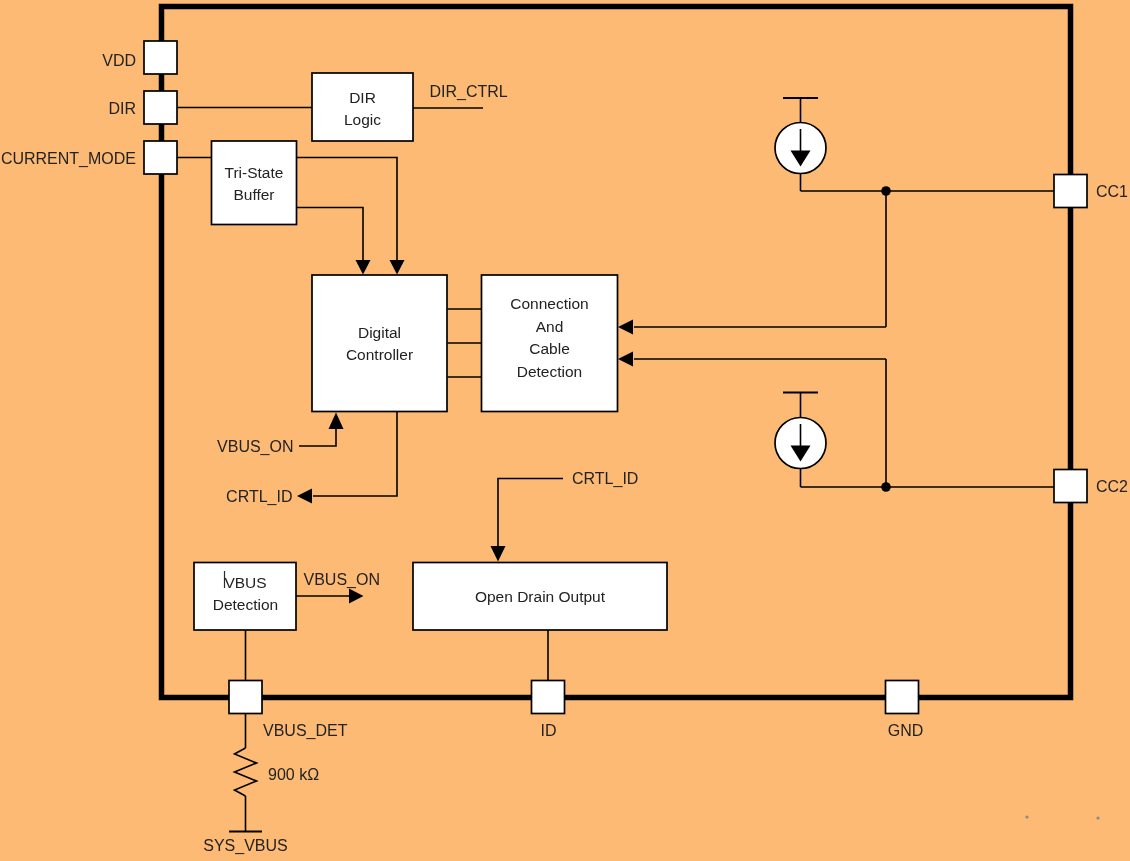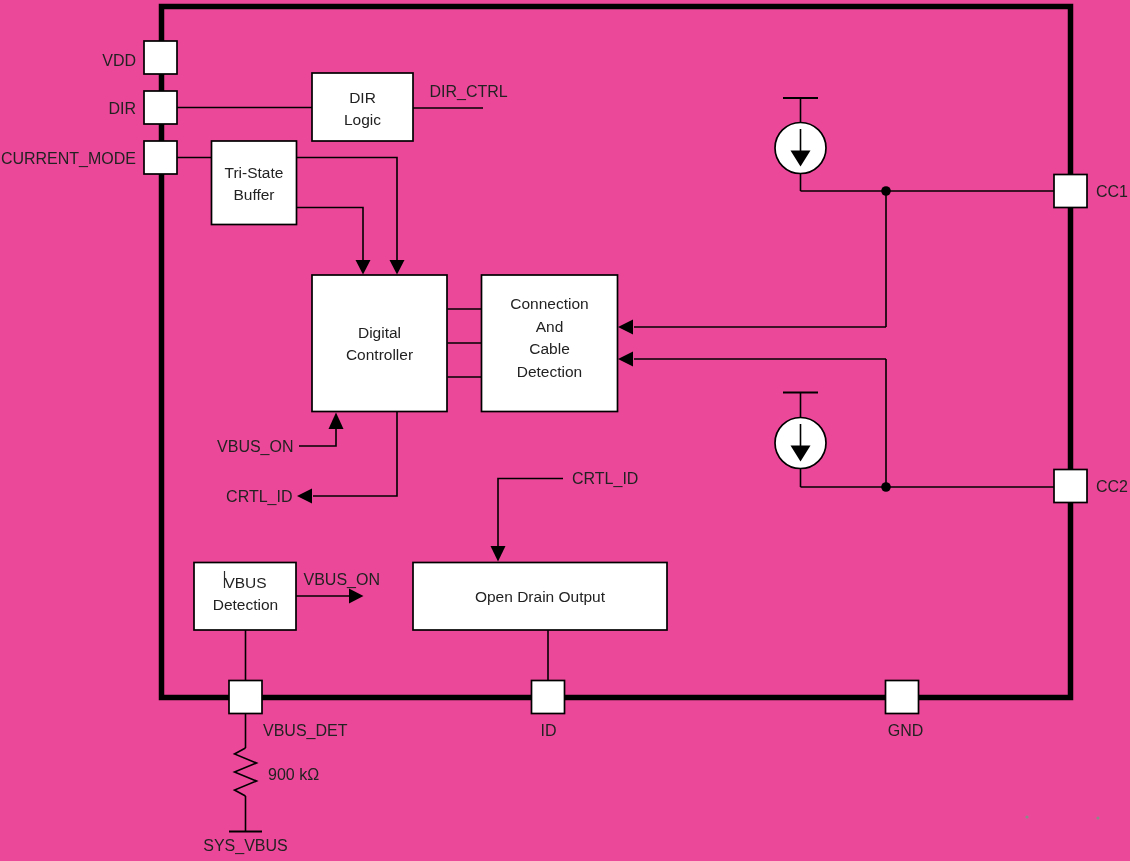--- a/index.html
+++ b/index.html
@@ -1,19 +1,19 @@
 <!DOCTYPE html>
 <html><head>
 <meta charset="utf-8">
 <style>
   html,body{margin:0;padding:0;background:#ffffff;}
   .stage{
     position:relative;
     width:1130px;height:861px;
-    background:#ec4899;
+    background:#fdba74;
     font-family:"Liberation Sans","DejaVu Sans",sans-serif;
     overflow:hidden;
   }
   svg{display:block;}
   text{
     fill:#222222;
     font-family:"Liberation Sans","DejaVu Sans",sans-serif;
     font-size:16px;
   }
   text.blk{font-size:15.5px;}

